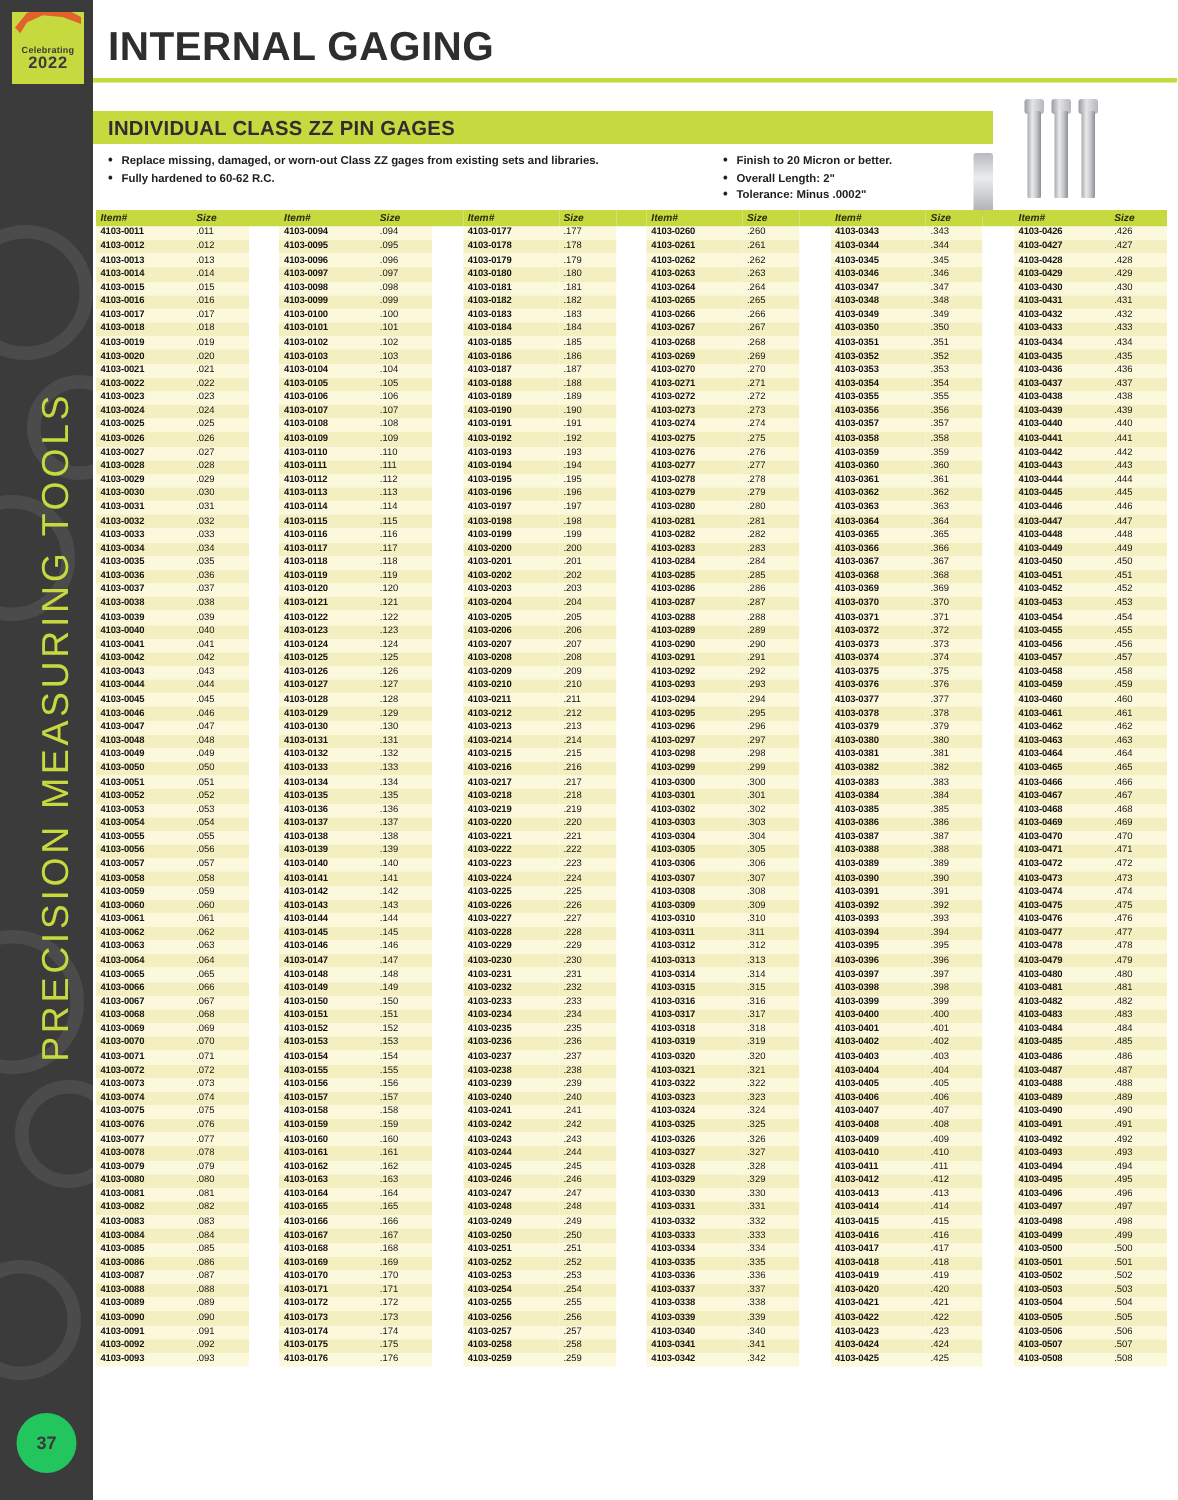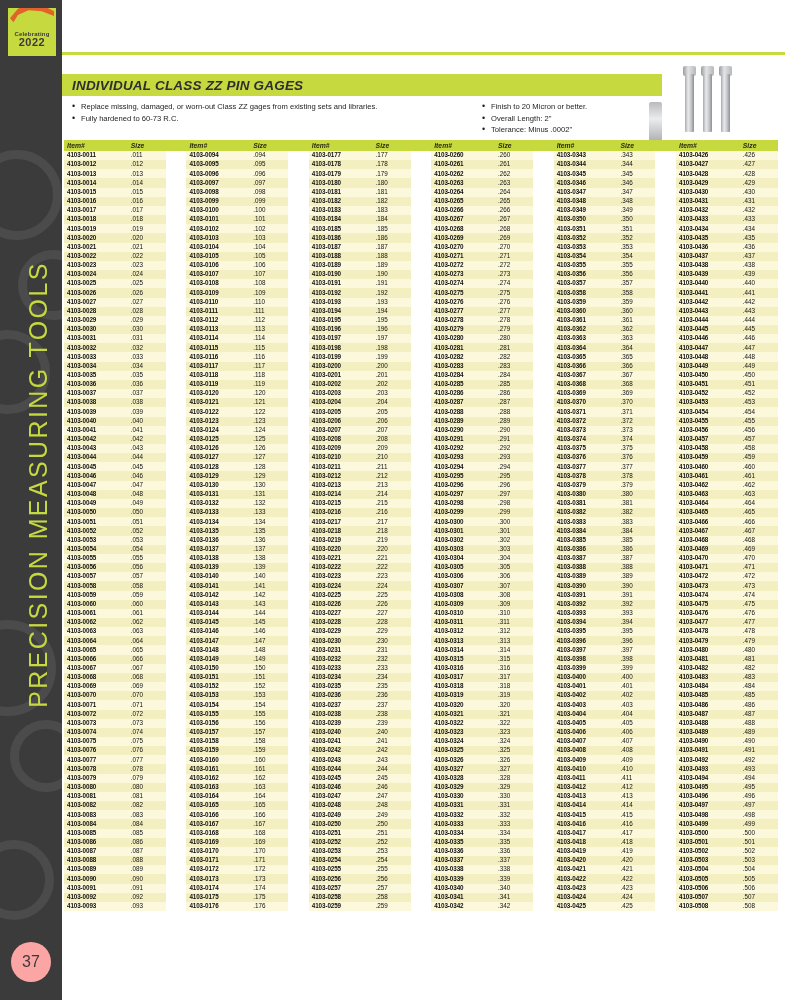--- a/index.html
+++ b/index.html
@@ -40,24 +40,24 @@
     font-weight: 400;
     text-align: center;
     white-space: nowrap;
     font-family: "Liberation Sans", sans-serif;
   }
   .page-num-circle {
     position: absolute;
     left: 11px; bottom: 18px;
     width: 40px; height: 40px;
     border-radius: 50%;
-    background: #fca5a5;
+    background: #22c55e;
     color: #3b3b3b;
-    font-size: 16px;
-    font-weight: normal;
+    font-size: 12px;
+    font-weight: bold;
     display: flex; align-items: center; justify-content: center;
   }
   
   .badge {
     position: absolute;
     left: 8px; top: 8px;
     width: 48px; height: 48px;
     background: #c6d93f;
     display: flex; flex-direction: column;
     align-items: center; justify-content: center;
@@ -119,21 +119,20 @@
     left: 62px; top: 74px;
     width: 600px; height: 22px;
     background: #c6d93f;
   }
   .section-title {
     position: absolute;
     left: 72px; top: 78px;
     color: #2e2e2e;
     font-size: 13.5px;
     font-weight: bold;
-    font-style: italic;
     letter-spacing: .2px;
   }
   .bullets {
     position: absolute;
     left: 72px; top: 102px;
     width: 700px;
     font-size: 7.6px;
     color: #1d1d1d;
   }
   .bullets .col {
@@ -141,21 +140,21 @@
     vertical-align: top;
   }
   .bullets .col1 { width: 410px; }
   .bullets .col2 { width: 250px; }
   .bullets li { margin-bottom: 2.6px; list-style: none; position: relative; padding-left: 9px;}
   .bullets li::before {
     content: "•";
     position: absolute; left: 0; top: -1px;
     color: #1d1d1d; font-size: 9px;
   }
-  .bullets ul { margin: 0; padding: 0; }
+  .bullets ul { margin: 0; padding: 0; font-weight: bold; }
   
   .table-wrap {
     position: absolute;
     left: 64px; top: 140px;
     width: 714px;
   }
   table.pins {
     border-collapse: collapse;
     width: 714px;
     font-size: 6.3px;
@@ -201,40 +200,41 @@
     <div class="sidebar-vertical-text">PRECISION MEASURING TOOLS</div>
     <div class="page-num-circle">37</div>
   </div>
 
   <div class="badge">
     <div class="swoosh"></div>
     <div class="b1">Celebrating</div>
     <div class="b2">2022</div>
   </div>
 
+  <div class="header-title">INTERNAL GAGING</div>
   <div class="header-rule"></div>
 
   <div class="photo">
     <div class="pin-head" style="left:48px; top:8px;"></div>
     <div class="pin" style="left:50px; top:16px; height:58px;"></div>
     <div class="pin-head" style="left:66px; top:8px;"></div>
     <div class="pin" style="left:68px; top:16px; height:58px;"></div>
     <div class="pin-head" style="left:84px; top:8px;"></div>
     <div class="pin" style="left:86px; top:16px; height:58px;"></div>
     <div class="pin-flat" style="left:14px; top:44px; width:13px; height:42px;"></div>
   </div>
 
   <div class="section-band"></div>
   <div class="section-title">INDIVIDUAL CLASS ZZ PIN GAGES</div>
 
   <div class="bullets">
     <div class="col col1">
       <ul>
         <li>Replace missing, damaged, or worn-out Class ZZ gages from existing sets and libraries.</li>
-        <li>Fully hardened to 60-73 R.C.</li>
+        <li>Fully hardened to 60-62 R.C.</li>
       </ul>
     </div><div class="col col2">
       <ul>
         <li>Finish to 20 Micron or better.</li>
         <li>Overall Length: 2"</li>
         <li>Tolerance: Minus .0002"</li>
       </ul>
     </div>
   </div>
 

